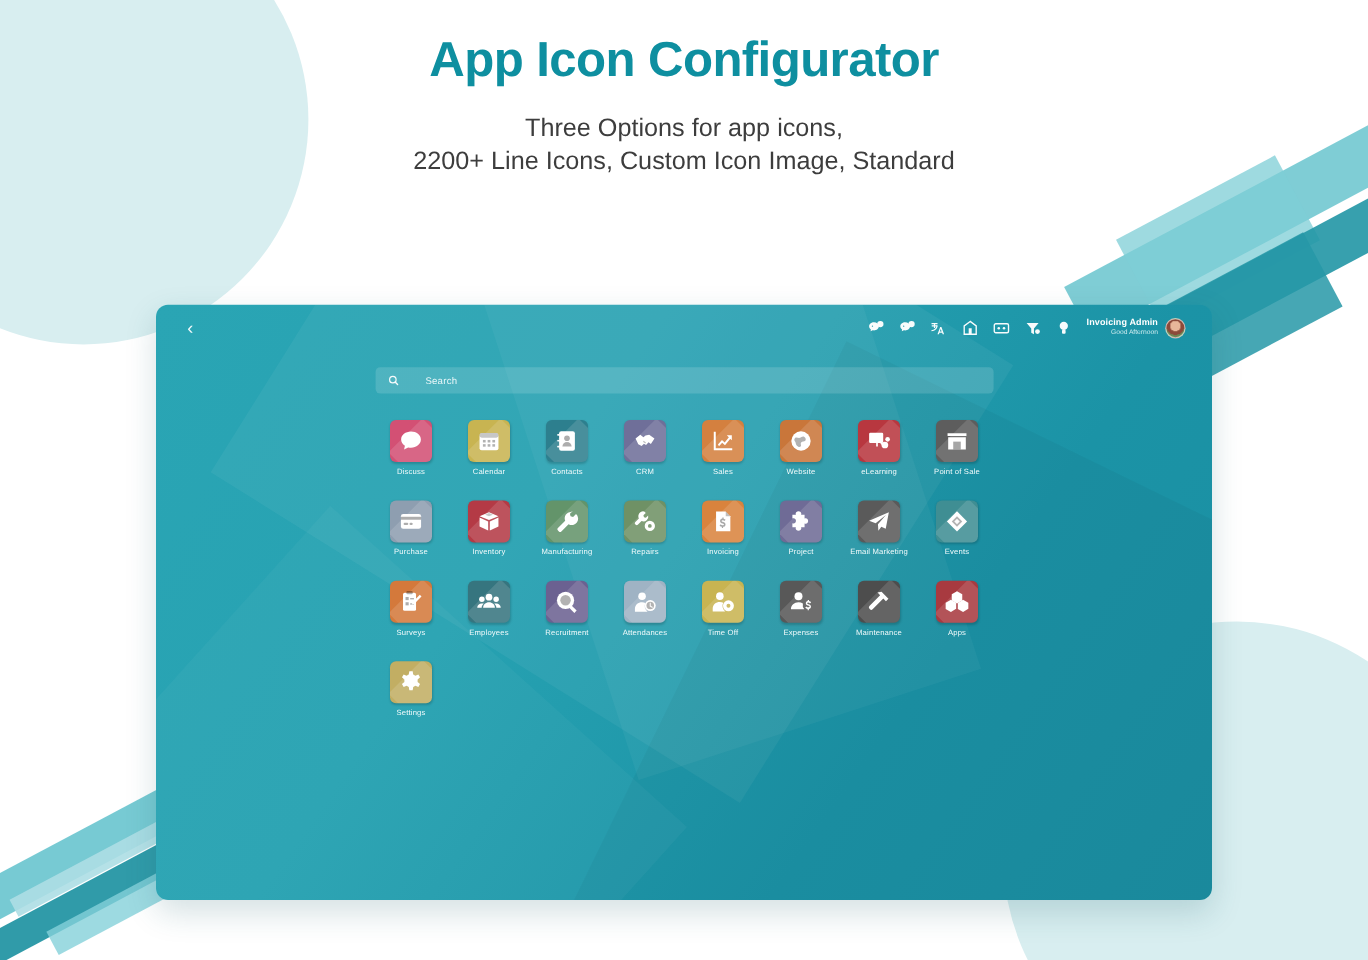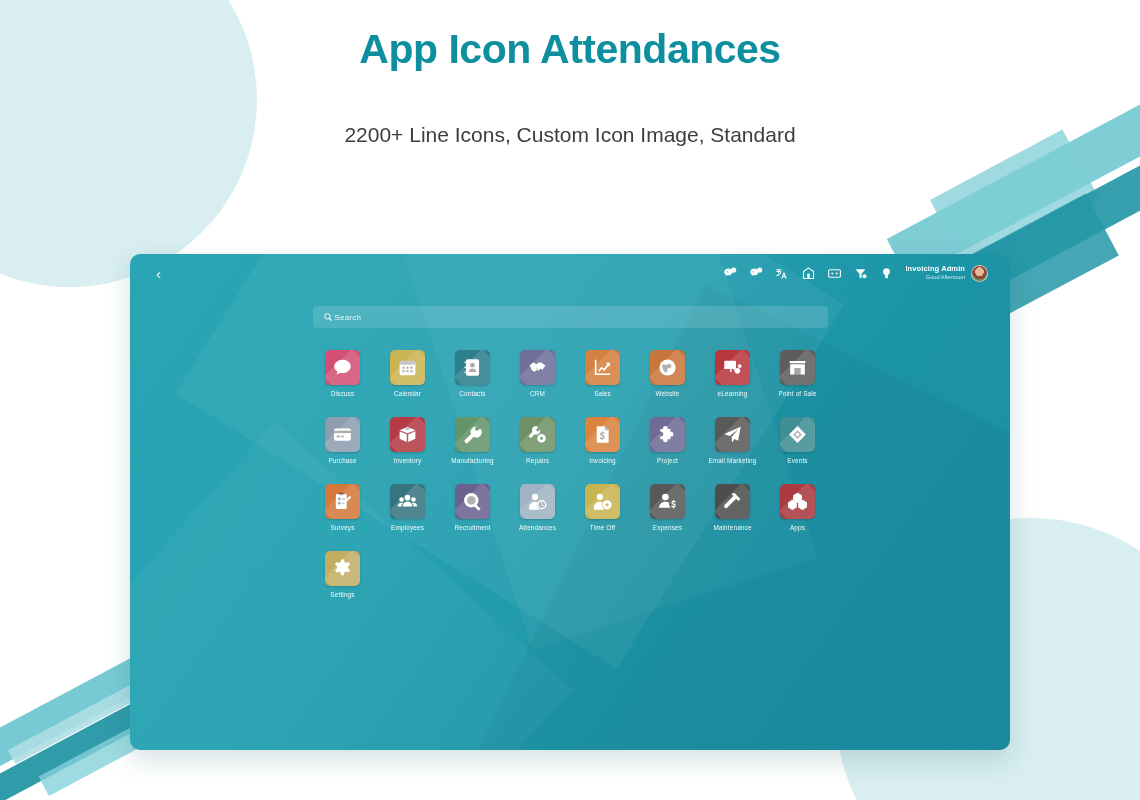--- a/index.html
+++ b/index.html
@@ -88,21 +88,21 @@
     width: 17px; height: 17px; border-radius: 50%;
     background: radial-gradient(circle at 50% 38%, #e8b79a 0 36%, #8c4a3a 37% 62%, #6d8b57 63% 100%);
     border: 1px solid rgba(255,255,255,.6);
   }
 
   
   .search-row { position: relative; z-index: 3; display: flex; justify-content: center; margin-top: 14px; }
   .searchbox {
     width: 515px; height: 22px; border-radius: 4px;
     background: rgba(255,255,255,.14);
-    display: flex; align-items: center; gap: 2px; padding: 0 10px;
+    display: flex; align-items: center; gap: 22px; padding: 0 10px;
     cursor: text;
   }
   .search-ico { width: 10px; height: 10px; color: #fff; opacity: .95; }
   .search-ico svg { width: 100%; height: 100%; display: block; }
   .search-ph { color: #eaf7f9; font-size: 8px; letter-spacing: .2px; }
 
   
   .grid {
     position: relative; z-index: 3;
     width: 520px; margin: 22px auto 0;
@@ -142,23 +142,23 @@
       <div class="band tr-b4"></div>
   </div>
   <div class="deco bl-wrap">
     <div class="band bl-b1"></div>
       <div class="band bl-b2"></div>
     <div class="band bl-b3"></div>
       <div class="band bl-b4"></div>
   </div>
 
   <div class="header">
-    <div class="title">App Icon Attendances</div>
+    <div class="title">App Icon Configurator</div>
     <div class="subtitle">
-      <br>
+      <span>Three Options for app icons,</span><br>
       <span>2200+ Line Icons, Custom Icon Image, Standard</span>
     </div>
   </div>
 
   <div class="window">
     <div class="win-tri tri-a"></div>
     <div class="win-tri tri-b"></div>
     <div class="win-tri tri-c"></div>
     <div class="win-tri tri-d"></div>
 

